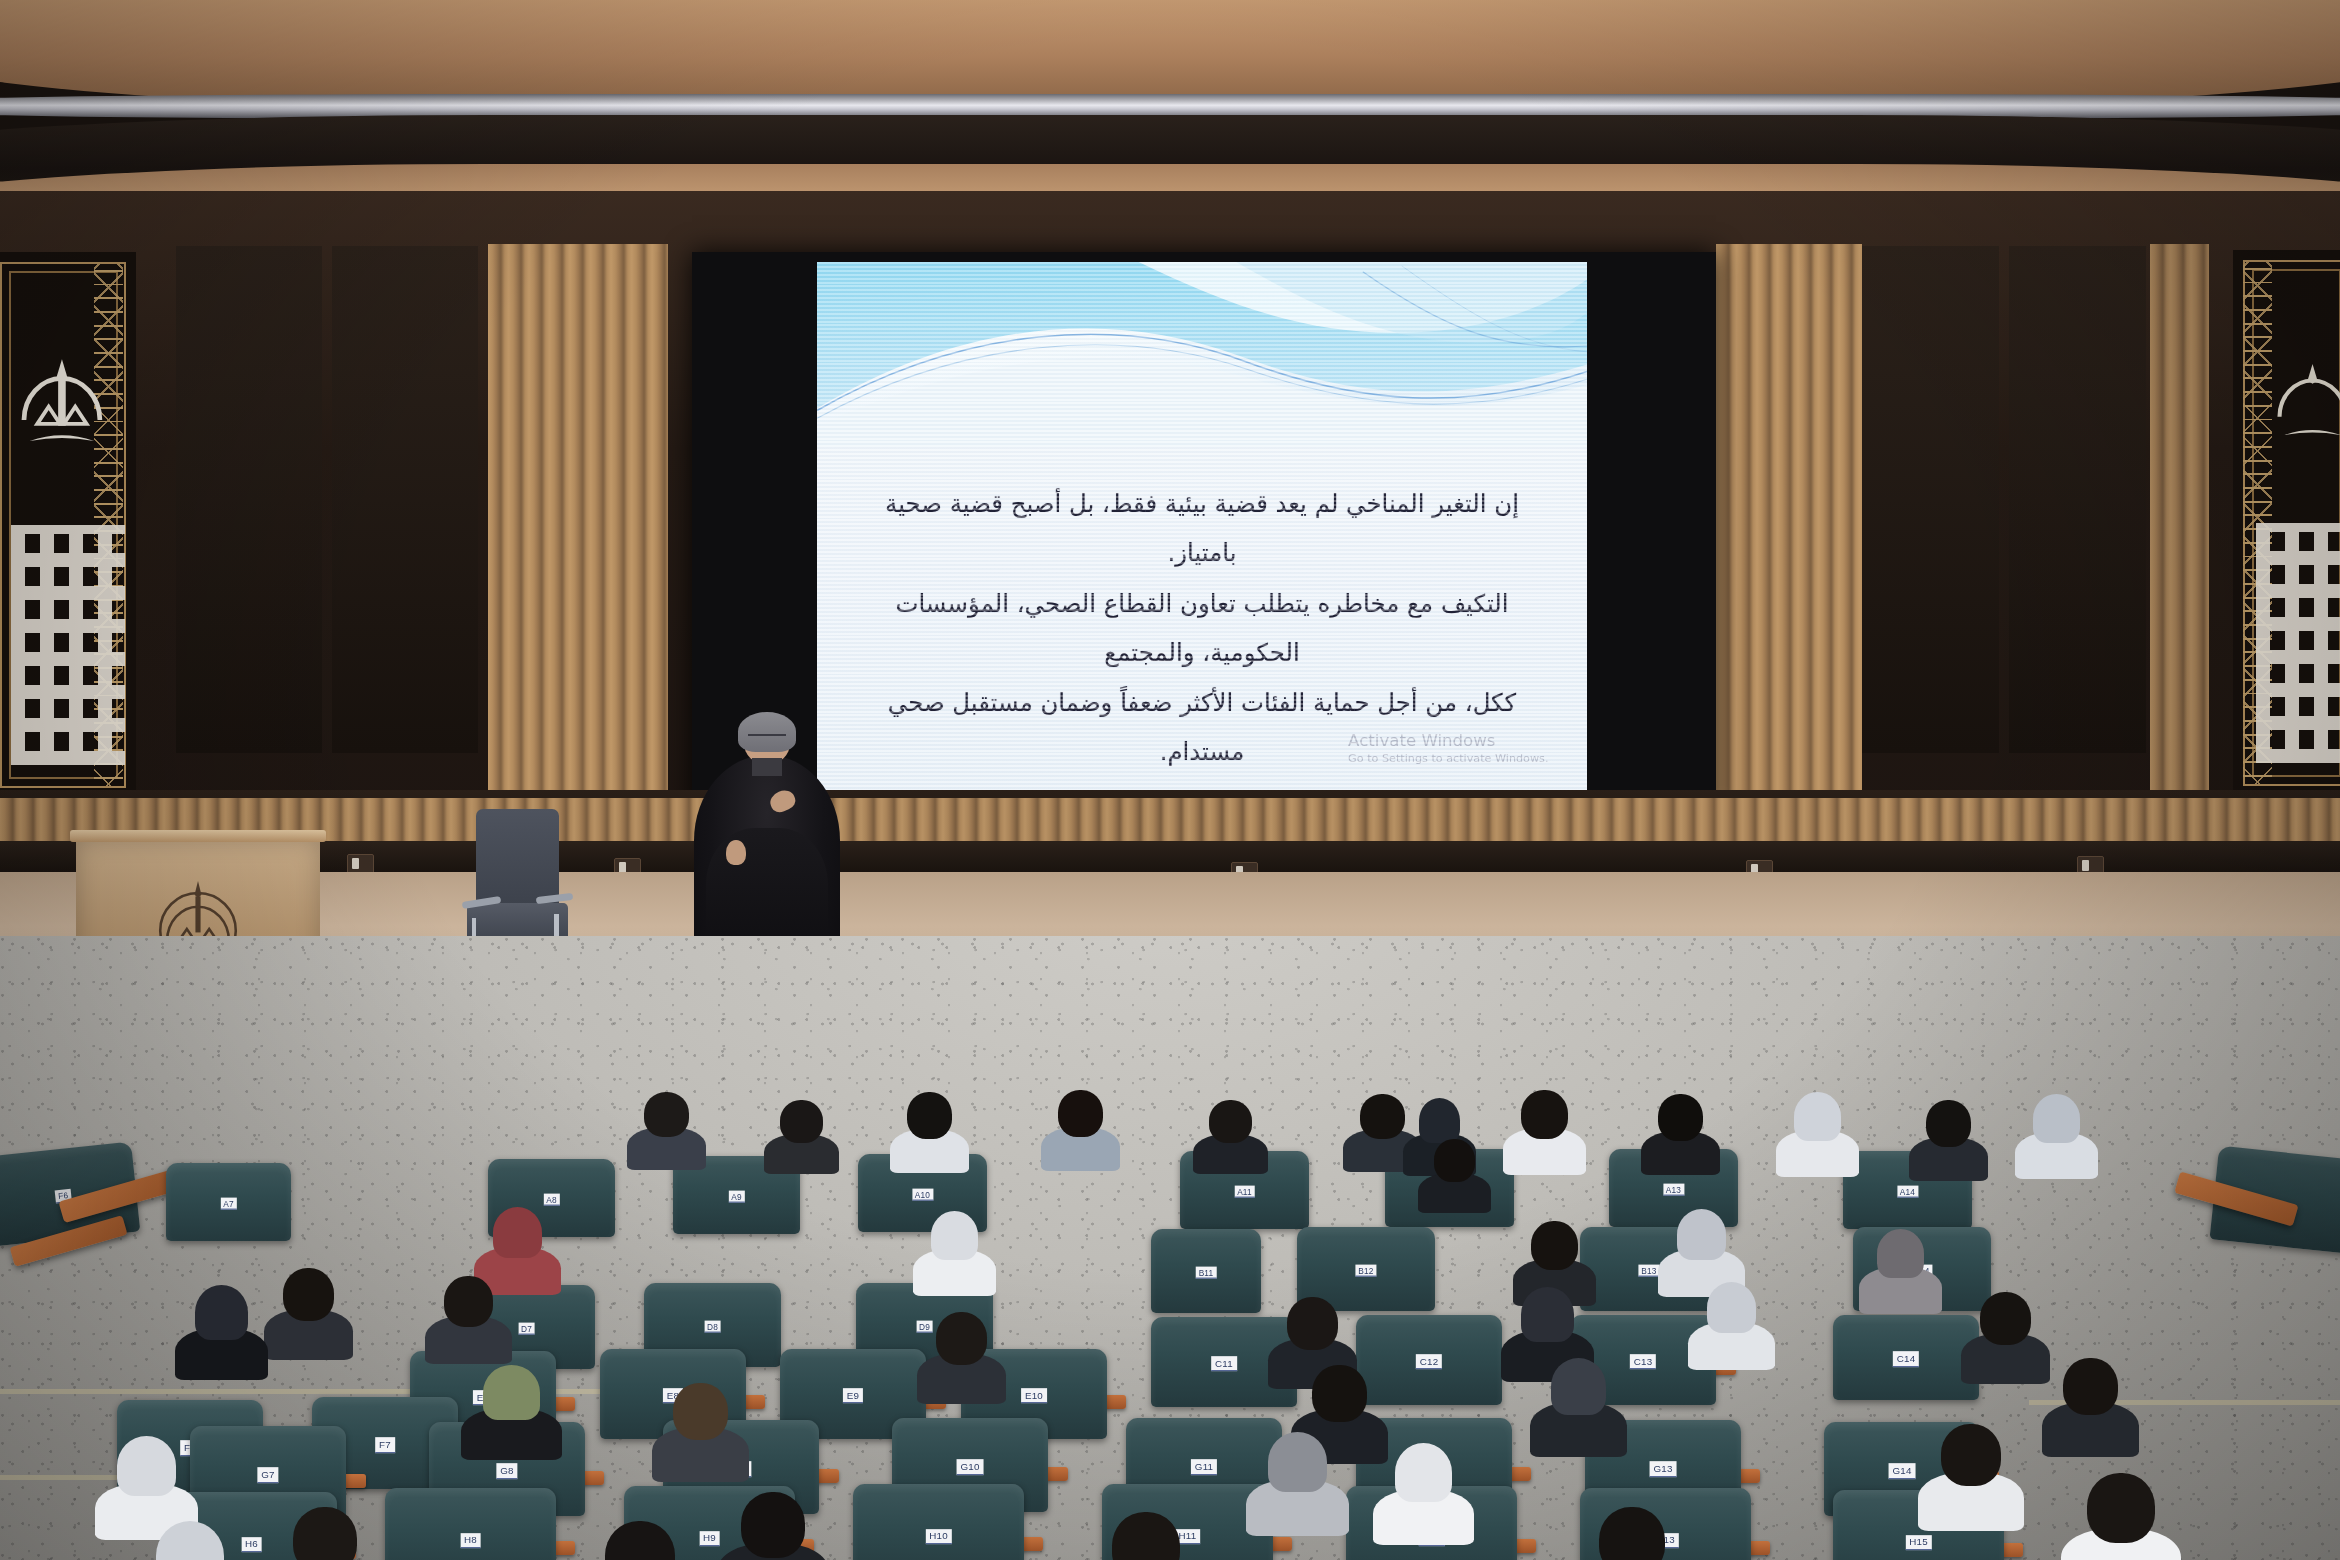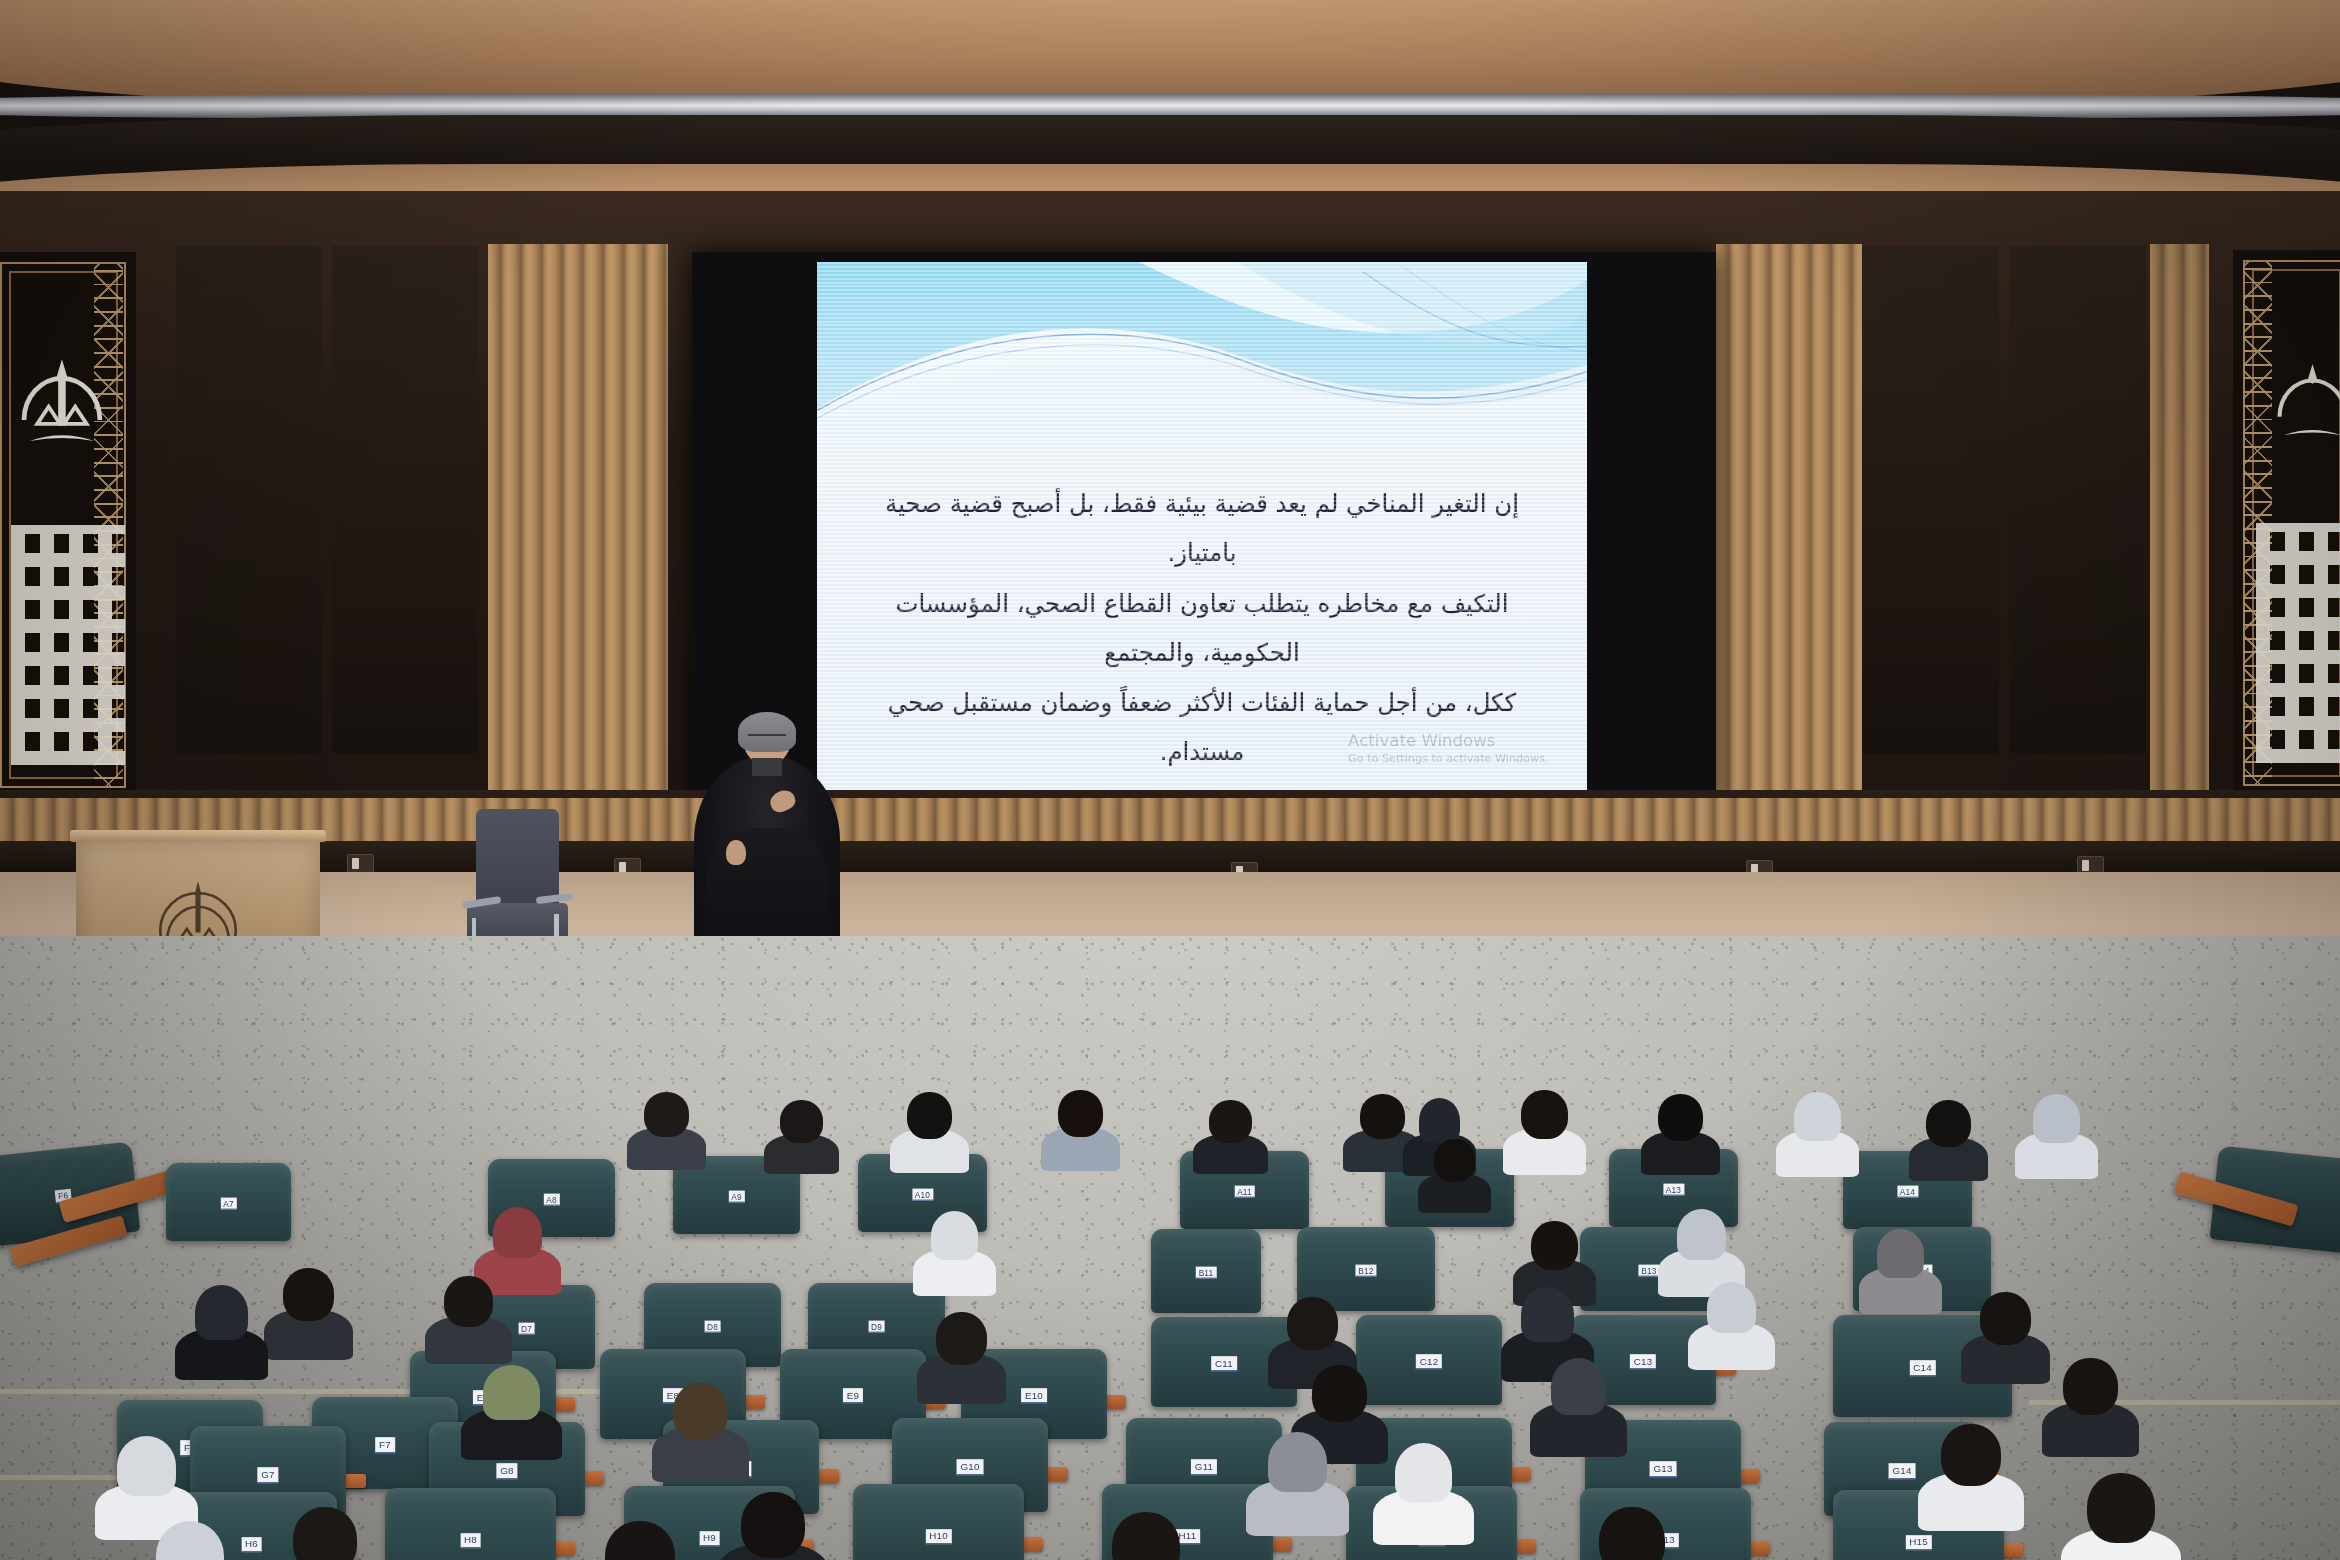--- a/index.html
+++ b/index.html
@@ -439,34 +439,34 @@
       <div class="seat" style="left: 1356px; top: 1315px; width: 146px; height: 90px; z-index: 24;">
         <div class="sback"></div>
         <div class="tag">C12</div>
       </div>
       <div class="armrest" style="left: 1488px; top: 1361px; width: 33px; height: 13.7px; z-index: 23;"></div>
       <div class="seat" style="left: 1570px; top: 1315px; width: 146px; height: 90px; z-index: 24;">
         <div class="sback"></div>
         <div class="tag">C13</div>
       </div>
       <div class="armrest" style="left: 1703px; top: 1361px; width: 33px; height: 13.7px; z-index: 23;"></div>
-      <div class="seat" style="left: 1833px; top: 1315px; width: 146px; height: 102px; z-index: 24; padding-left: 33px;">
+      <div class="seat" style="left: 1833px; top: 1315px; width: 146px; height: 85px; z-index: 24;">
         <div class="sback"></div>
         <div class="tag">C14</div>
       </div>
       <div class="armrest" style="left: 1966px; top: 1361px; width: 33px; height: 13.7px; z-index: 23;"></div>
       <div class="seat small" style="left: 458px; top: 1285px; width: 137px; height: 84px; z-index: 26;">
         <div class="sback"></div>
         <div class="tag">D7</div>
       </div>
       <div class="seat small" style="left: 644px; top: 1283px; width: 137px; height: 84px; z-index: 26;">
         <div class="sback"></div>
         <div class="tag">D8</div>
       </div>
-      <div class="seat small" style="left: 808px; top: 1283px; width: 137px; height: 84px; z-index: 26;">
+      <div class="seat small" style="left: 856px; top: 1283px; width: 137px; height: 84px; z-index: 26;">
         <div class="sback"></div>
         <div class="tag">D9</div>
       </div>
       <div class="seat" style="left: 410px; top: 1351px; width: 146px; height: 90px; z-index: 28;">
         <div class="sback"></div>
         <div class="tag">E7</div>
       </div>
       <div class="armrest" style="left: 542px; top: 1397px; width: 33px; height: 13.7px; z-index: 27;"></div>
       <div class="seat" style="left: 600px; top: 1349px; width: 146px; height: 90px; z-index: 28;">
         <div class="sback"></div>

